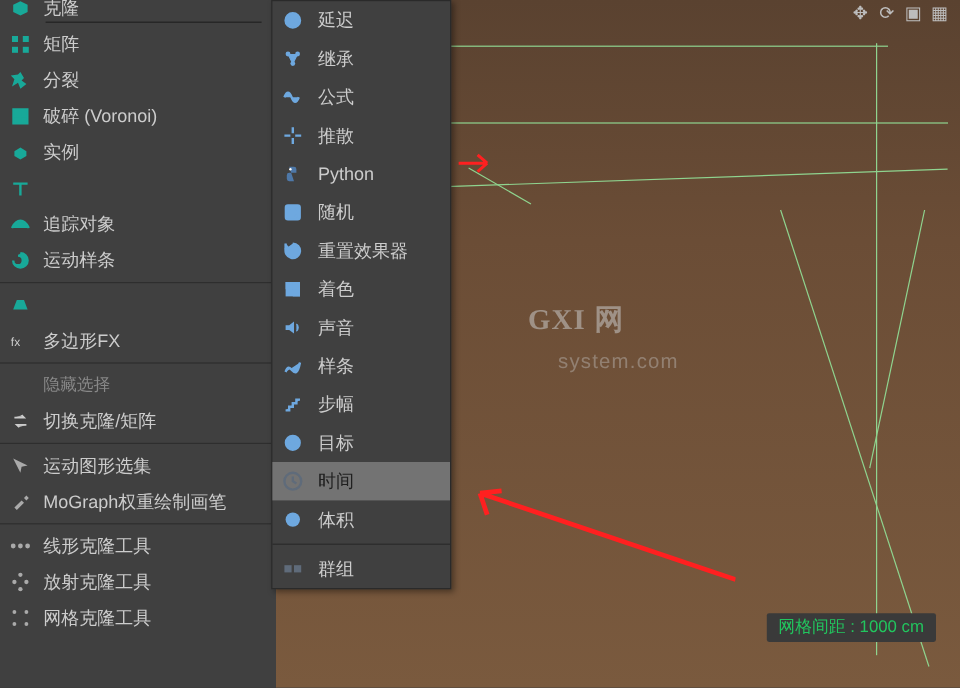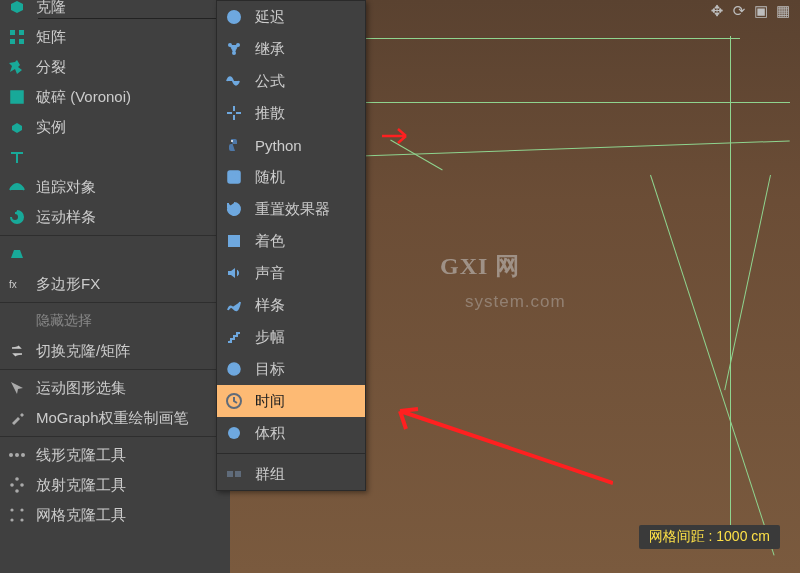--- a/index.html
+++ b/index.html
@@ -48,23 +48,23 @@
   }
   .arrow-red {
     position: absolute;
     pointer-events: none;
   }
   .arrow1 { left: 382px; top: 127px; width: 32px; height: 18px; }
   .arrow2 { left: 388px; top: 405px; width: 225px; height: 80px; }
   .status-chip {
     position: absolute;
     right: 20px;
-    bottom: 24px;
+    bottom: 38px;
     background: #3a3a3a;
-    color: #fde047;
+    color: #22c55e;
     padding: 3px 10px;
     font-size: 14px;
     border-radius: 2px;
   }
   .top-icons {
     position: absolute;
     right: 8px;
     top: 2px;
     display: flex;
     gap: 4px;
@@ -108,37 +108,37 @@
   .menu-label { flex: 1; }
 
   .menu-sep {
     height: 1px;
     background: #2e2e2e;
     margin: 3px 0;
   }
 
   .submenu {
     position: absolute;
-    left: 216px;
+    left: 226px;
     top: 0;
     width: 150px;
     background: #404040;
     border: 1px solid #2a2a2a;
     box-shadow: 2px 2px 5px rgba(0,0,0,0.4);
     z-index: 20;
   }
   .sub-item {
     display: flex;
     align-items: center;
     height: 32px;
     padding: 0 8px 0 6px;
     cursor: pointer;
   }
   .sub-item.highlight {
-    background: #fdba74;
+    background: #737373;
     color: #202020;
   }
   .sub-icon {
     width: 22px;
     height: 22px;
     margin-right: 10px;
     display: inline-flex;
     align-items: center;
     justify-content: center;
     flex-shrink: 0;

